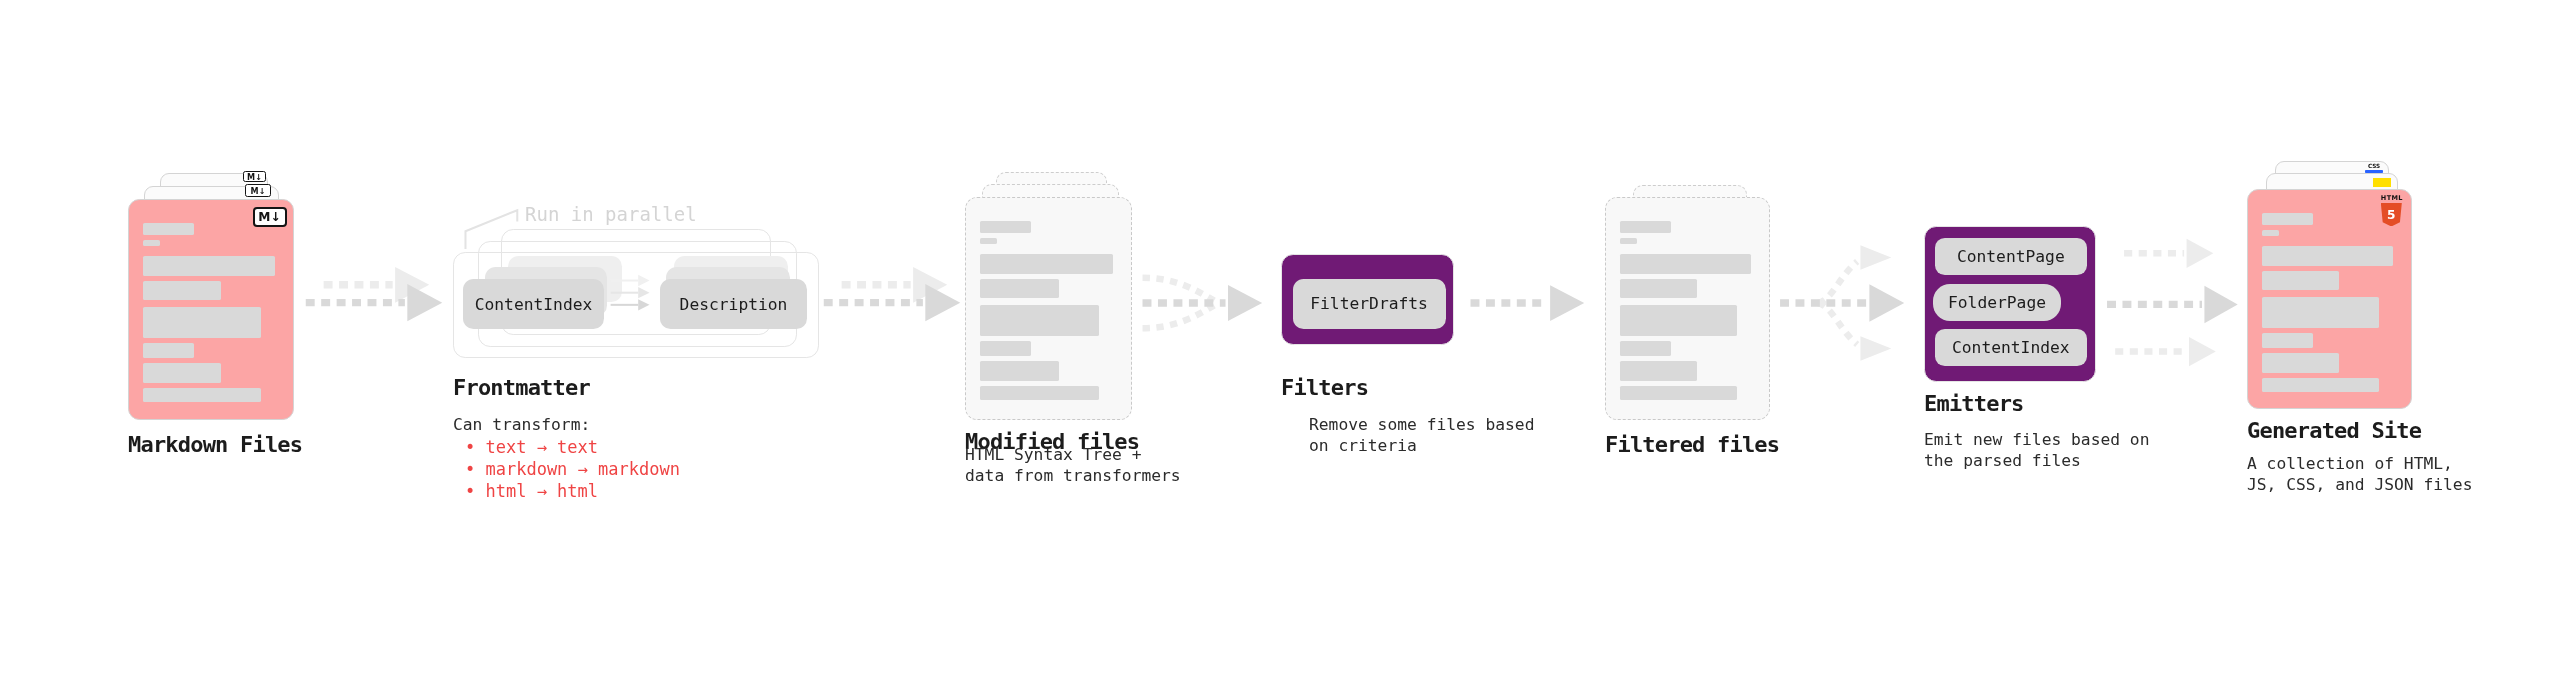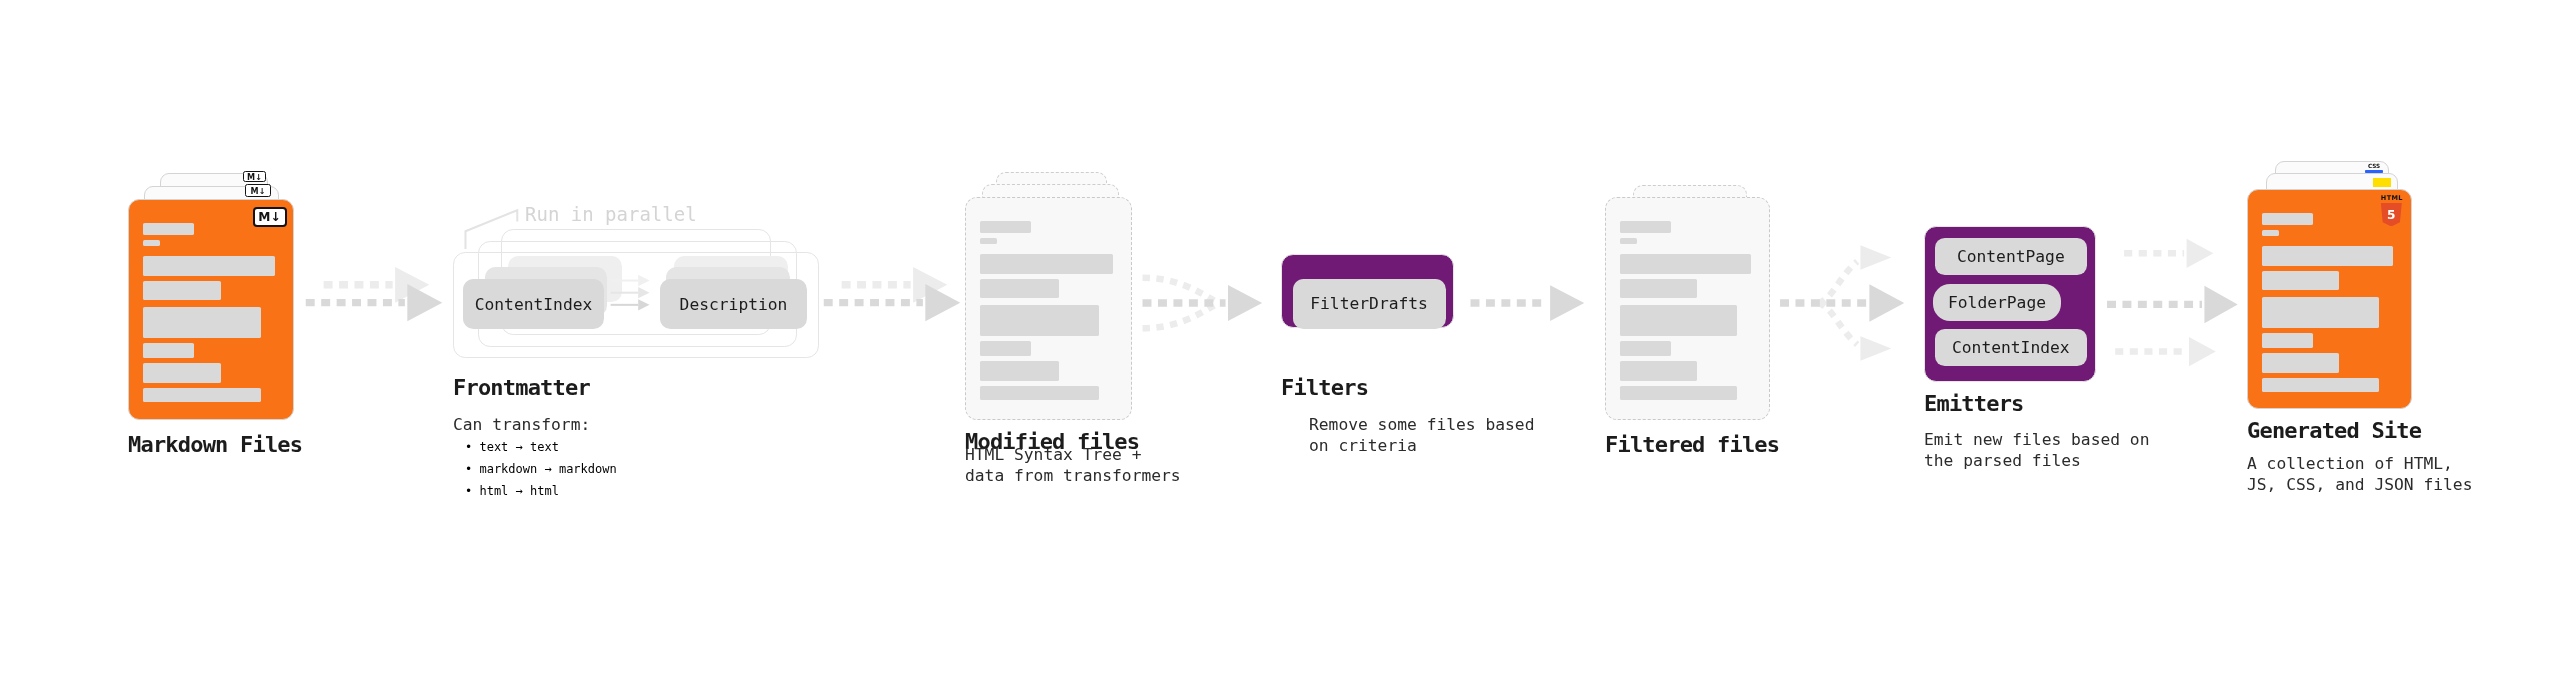--- a/index.html
+++ b/index.html
@@ -1,40 +1,40 @@
 <!DOCTYPE html>
 <html style="font-size:13px"><head>
 <meta charset="utf-8">
 <style>
   html,body{margin:0;padding:0;background:#fff;}
   body{width:2576px;height:681px;position:relative;font-family:"DejaVu Sans Mono",monospace;}
   .abs{position:absolute;}
   .canvas{position:absolute;left:0;top:0;width:2576px;height:681px;background:#fff;overflow:hidden;}
 
   
-  .doc{background:#f97316;border:1.6px solid #d4d4d4;border-radius:11.4px;box-sizing:border-box;padding:23px 8.1px 0 14px;}
+  .doc{background:#fca5a5;border:1.6px solid #d4d4d4;border-radius:11.4px;box-sizing:border-box;padding:23px 8.1px 0 14px;}
   .doc-back{background:#fbfbfb;border:1.6px solid #d4d4d4;border-radius:9px;box-sizing:border-box;}
   .doc-dashed{background:#f8f8f8;border:1.6px dashed #c9c9c9;border-radius:12.2px;box-sizing:border-box;padding:23px 8.1px 0 14px;}
   .tab-dashed{background:#fafafa;border:1.6px dashed #cdcdcd;border-radius:9.8px;box-sizing:border-box;}
 
   
   .bars div{background:#d9d9d9;border-radius:1.6px;margin-bottom:4.9px;}
   .bars div:nth-child(1){width:36%;height:12.2px;}
   .bars div:nth-child(2){width:12%;height:5.7px;margin-bottom:9.8px;}
   .bars div:nth-child(3){width:93%;height:20.3px;}
   .bars div:nth-child(4){width:55%;height:19.5px;margin-bottom:6.5px;}
   .bars div:nth-child(5){width:83%;height:31px;}
   .bars div:nth-child(6){width:36%;height:15.4px;}
   .bars div:nth-child(7){width:55%;height:20.3px;}
   .bars div:nth-child(8){width:83%;height:14px;}
 
   
   .stage-label{font-weight:bold;font-size:22px;color:#1c1c1c;letter-spacing:-0.8px;white-space:nowrap;}
   .desc{font-size:16.3px;line-height:21px;color:#2b2b2b;white-space:pre-line;}
-  .desc-list{font-size:12px;line-height:22px;color:#000000;white-space:nowrap;}
+  .desc-list{font-size:17px;line-height:22px;color:#ef4444;white-space:nowrap;}
   .muted-note{font-size:19px;color:#d4d4d4;white-space:nowrap;}
 
   
   .tcontainer{border:1.6px solid #e5e5e5;border-radius:12.2px;box-sizing:border-box;background:transparent;}
   .fcontainer{border:1.6px solid #e5e5e5;border-radius:12.2px;box-sizing:border-box;background:#701a75;}
   .tbtn{background:#d9d9d9;border-radius:10.6px;display:flex;align-items:center;justify-content:center;font-size:16.3px;color:#1c1c1c;box-sizing:border-box;white-space:nowrap;}
   .ghost1{background:#e5e5e5;border-radius:10.6px;}
   .ghost2{background:#efefef;border-radius:10.6px;}
 
   
@@ -155,21 +155,21 @@
 
   <svg class="abs" style="left:1136px;top:268px;" width="140" height="70" viewBox="0 0 172 86">
     <path d="M 8,12 C 48,12 72,26 96,40" stroke="#ececec" stroke-width="8" stroke-dasharray="9 8" fill="none"></path>
     <path d="M 8,74 C 48,74 72,60 96,46" stroke="#ececec" stroke-width="8" stroke-dasharray="9 8" fill="none"></path>
     <g stroke="#d9d9d9" fill="#d9d9d9">
         <line x1="8" y1="43" x2="110" y2="43" stroke-width="9" stroke-dasharray="11 8"></line>
         <polygon points="113,21 113,65 155,43" stroke="none"></polygon>
       </g>
   </svg>
 
-  <div class="abs fcontainer" style="left:1281px;top:254px;width:173px;height:74px;text-decoration:underline;">
+  <div class="abs fcontainer" style="left:1281px;top:254px;width:173px;height:91px;text-decoration:underline;">
     <div class="abs tbtn" style="left:10.6px;top:23.6px;width:153px;height:50px;">FilterDrafts</div>
   </div>
   <div class="abs stage-label" style="left:1281px;top:375px;">Filters</div>
   <div class="abs desc" style="left:1281px;top:414px;margin-left:28px;">Remove some files based
 on criteria</div>
 
   <svg class="abs" style="left:1464px;top:272px;" width="130" height="62" viewBox="0 0 160 76">
     <g stroke="#d9d9d9" fill="#d9d9d9">
         <line x1="8" y1="38" x2="103" y2="38" stroke-width="9" stroke-dasharray="11 8"></line>
         <polygon points="106,16 106,60 148,38" stroke="none"></polygon>

